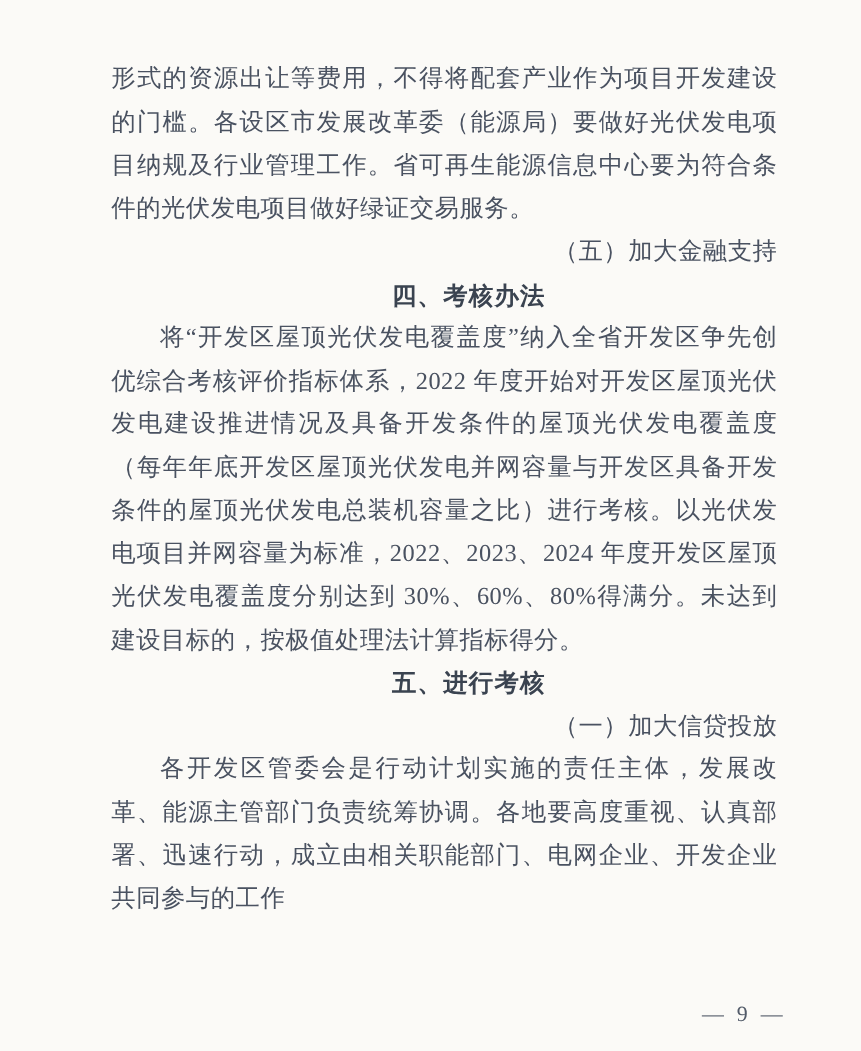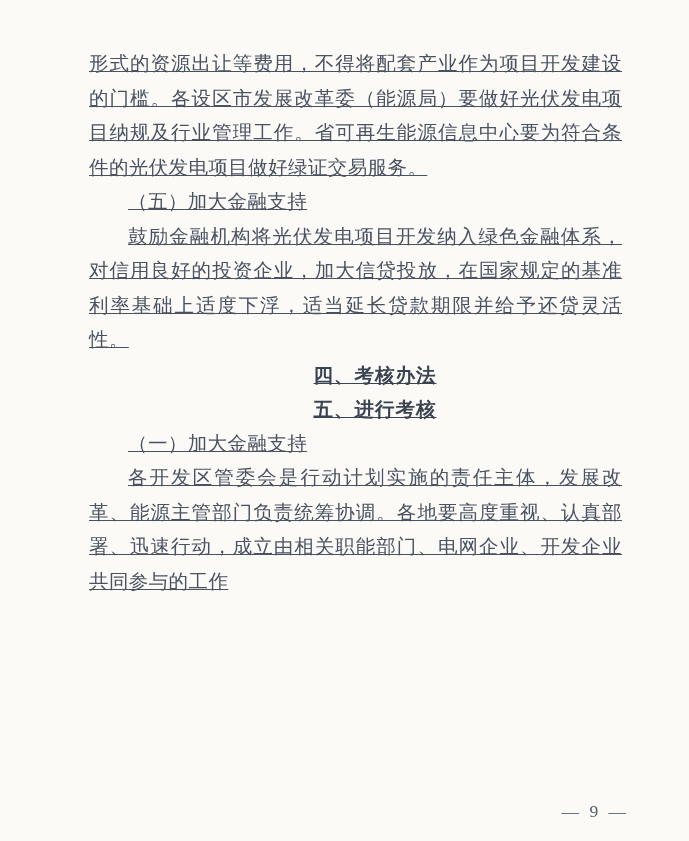--- a/index.html
+++ b/index.html
@@ -22,27 +22,26 @@
     top: 47px;
     width: 533px;
   }
   .text-block p {
     margin: 0;
     font-size: 19.5px;
     line-height: 34.5px;
     letter-spacing: 0.4px;
     text-align: justify;
     text-indent: 2em;
-    text-decoration: underline;
   }
   p.body-continued {
     text-indent: 0;
   }
   p.item-heading {
-    text-align: left;
+    text-align: right;
   }
   p.section-heading {
     font-family: "Liberation Sans", "DejaVu Sans", sans-serif;
     font-weight: 700;
     color: #3a4350;
     text-align: center;
     letter-spacing: 1px;
   }
   .page-number {
     position: absolute;
@@ -54,21 +53,21 @@
     font-family: "Liberation Serif", "DejaVu Serif", serif;
   }
 </style>
 </head>
 <body>
 
 <div class="page">
   <div class="text-block">
     <p class="body-continued">形式的资源出让等费用，不得将配套产业作为项目开发建设的门槛。各设区市发展改革委（能源局）要做好光伏发电项目纳规及行业管理工作。省可再生能源信息中心要为符合条件的光伏发电项目做好绿证交易服务。</p>
     <p class="item-heading">（五）加大金融支持</p>
-    <p class="body">鼓励金融机构将光伏发电项目开发纳入绿色金融体系，对信用良好的投资企业，加大信贷投放，在国家规定的基准利率基础上适度下浮，适当延长贷款期限并给予还贷灵活性。</p>
     <p class="section-heading">四、考核办法</p>
+    <p class="body">将“开发区屋顶光伏发电覆盖度”纳入全省开发区争先创优综合考核评价指标体系，2022 年度开始对开发区屋顶光伏发电建设推进情况及具备开发条件的屋顶光伏发电覆盖度（每年年底开发区屋顶光伏发电并网容量与开发区具备开发条件的屋顶光伏发电总装机容量之比）进行考核。以光伏发电项目并网容量为标准，2022、2023、2024 年度开发区屋顶光伏发电覆盖度分别达到 30%、60%、80%得满分。未达到建设目标的，按极值处理法计算指标得分。</p>
     <p class="section-heading">五、进行考核</p>
-    <p class="item-heading">（一）加大金融支持</p>
+    <p class="item-heading">（一）加大信贷投放</p>
     <p class="body">各开发区管委会是行动计划实施的责任主体，发展改革、能源主管部门负责统筹协调。各地要高度重视、认真部署、迅速行动，成立由相关职能部门、电网企业、开发企业共同参与的工作</p>
   </div>
 
   <div class="page-number">— 9 —</div>
 </div>
 
 </body></html>

